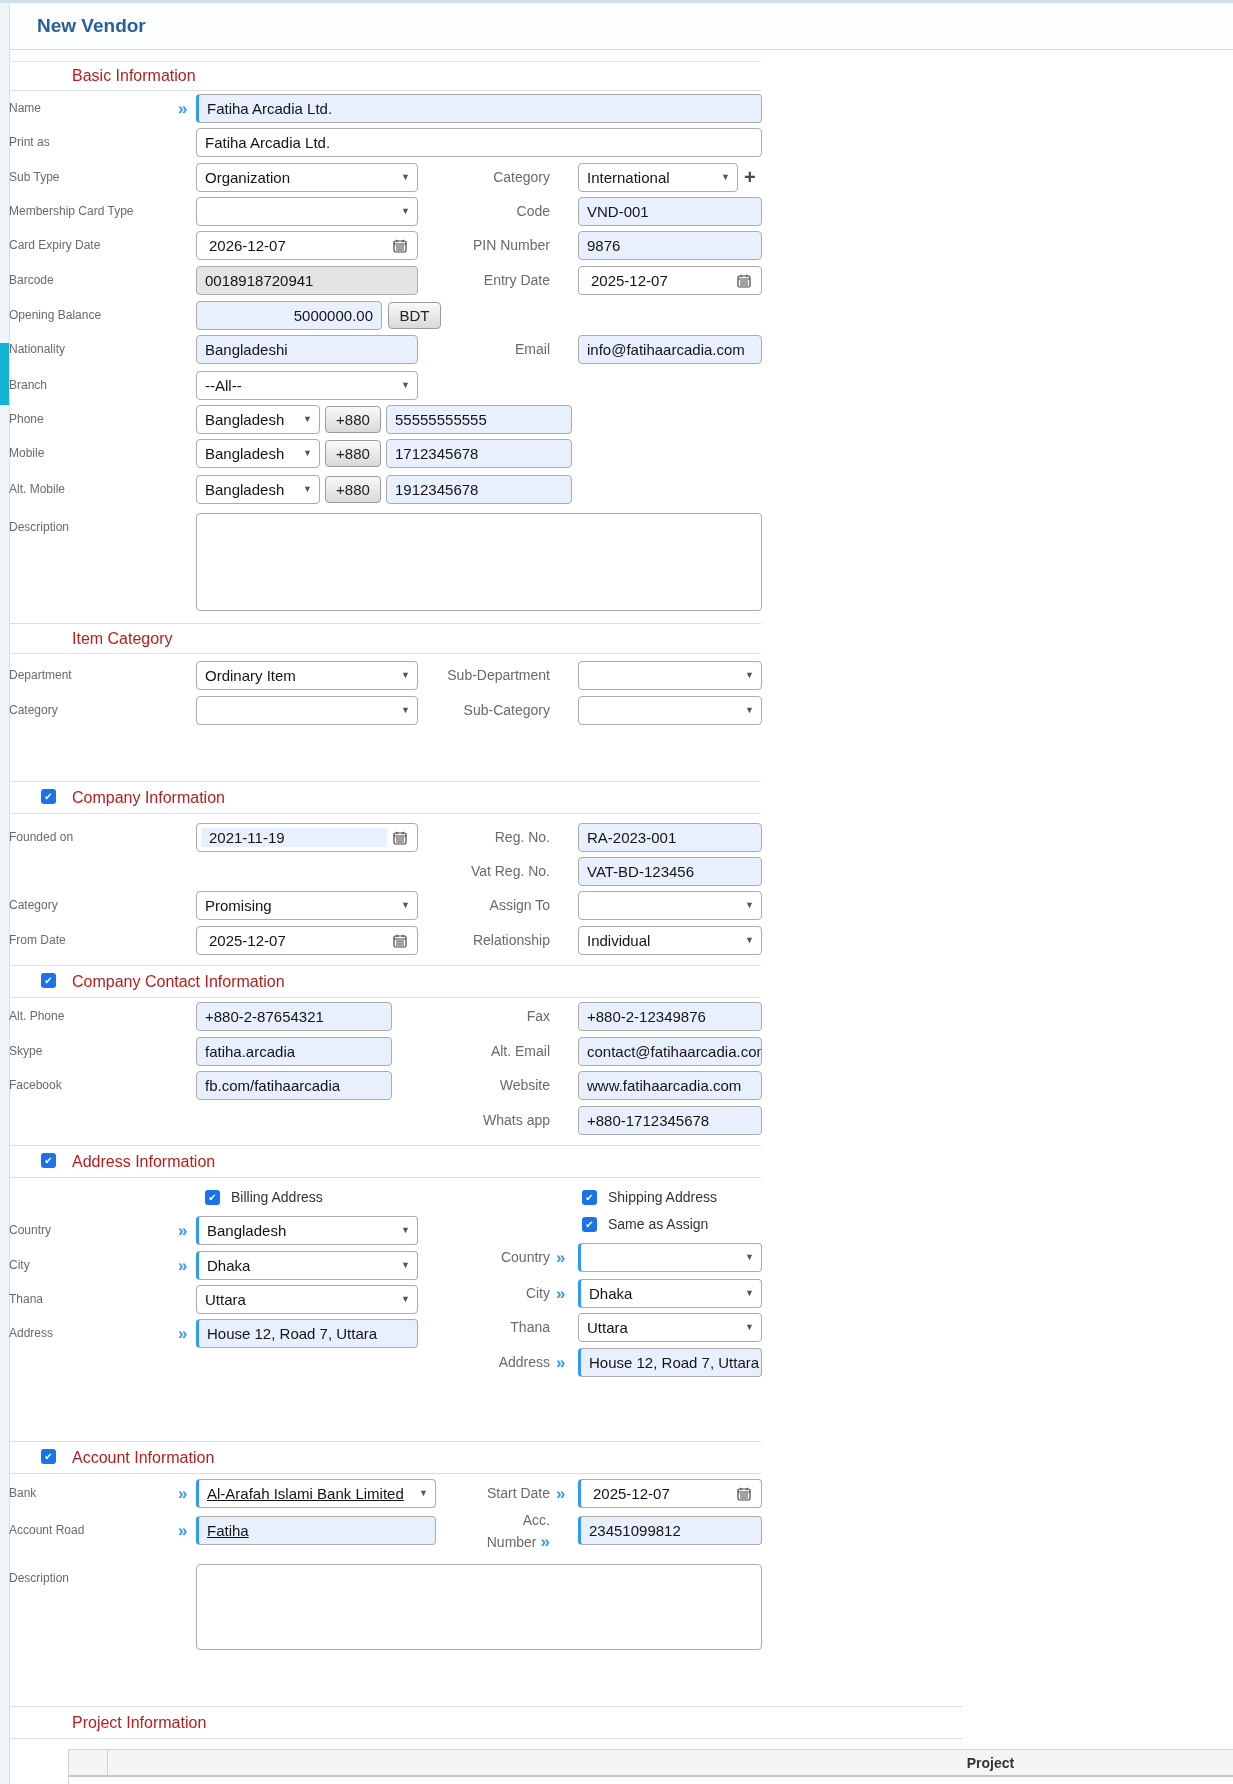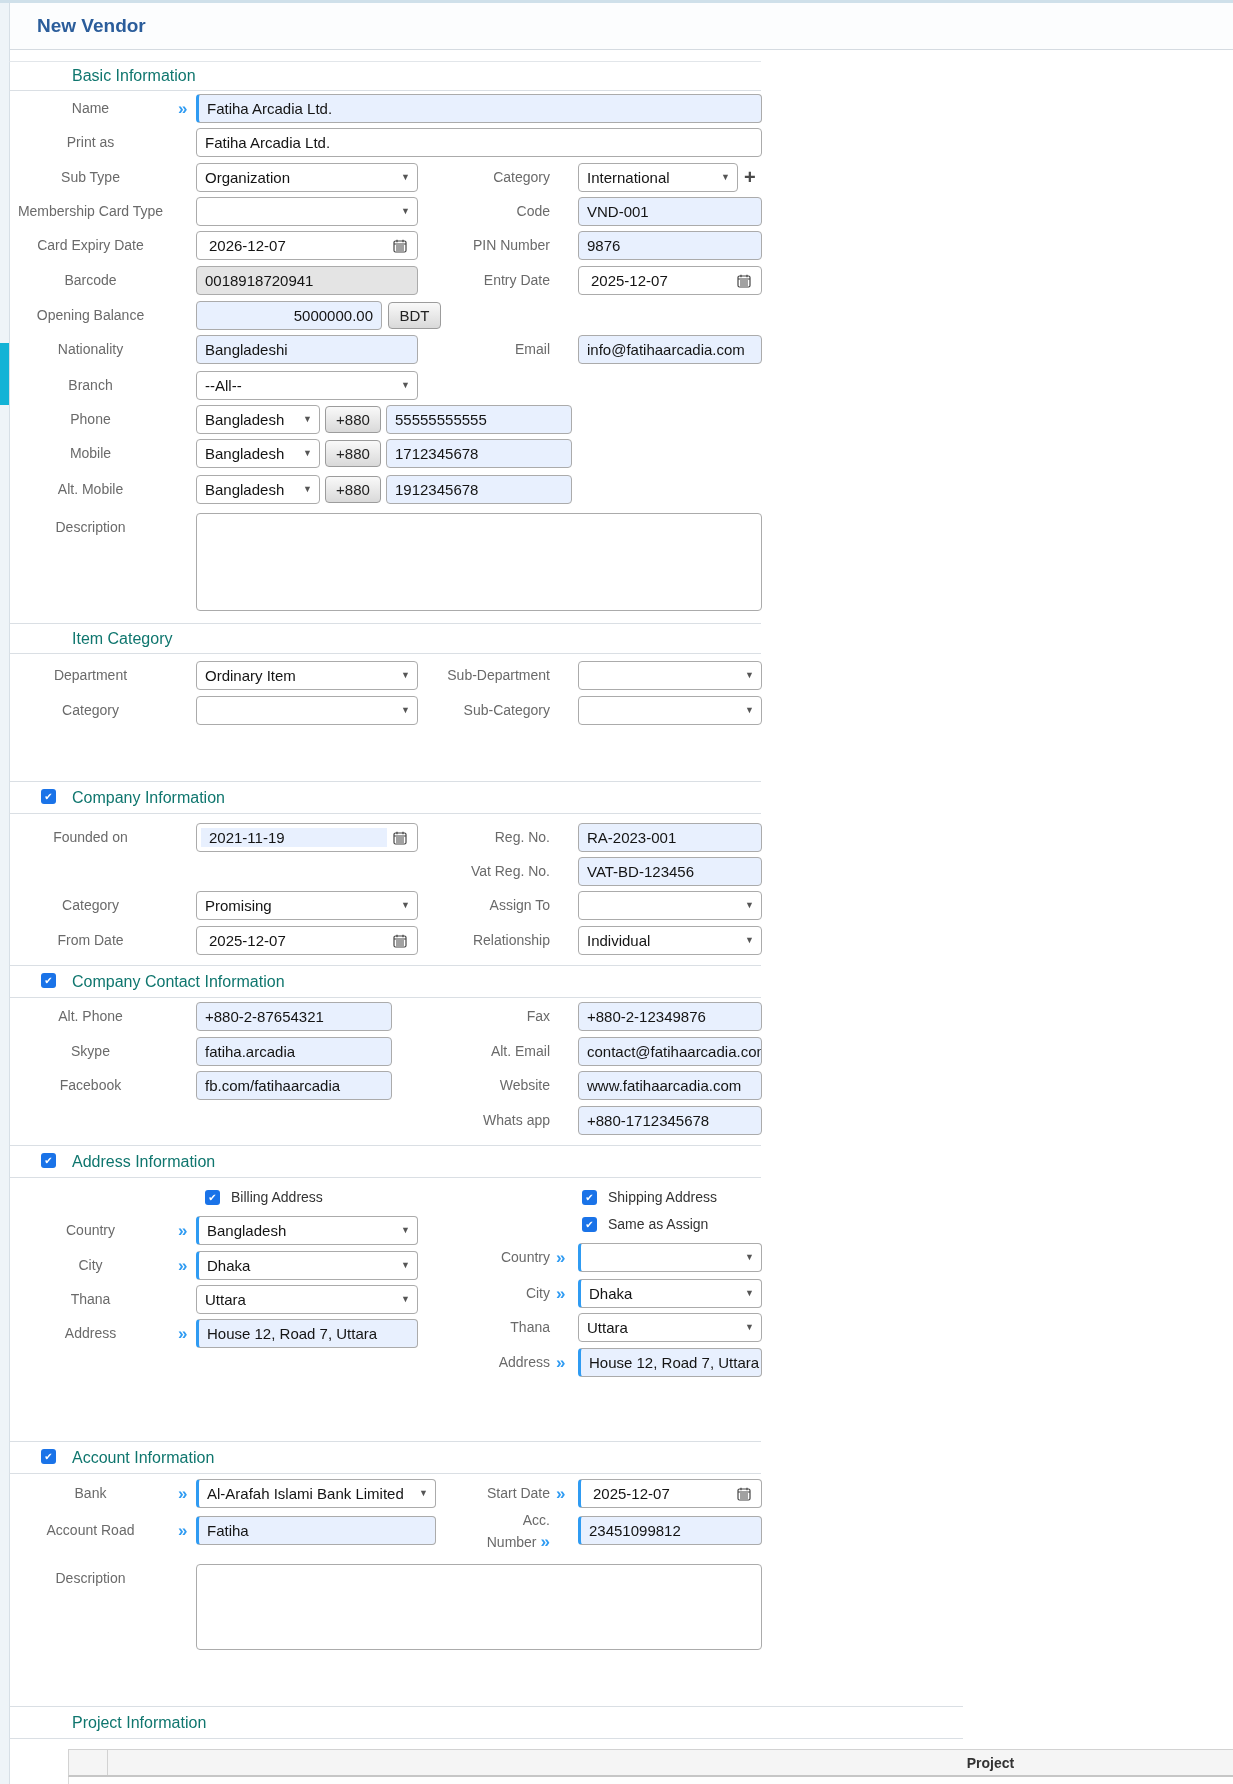--- a/index.html
+++ b/index.html
@@ -8,40 +8,40 @@
   .topline{position:absolute;left:0;top:0;width:1233px;height:3px;background:#cfe0ea;}
   .titlebar{position:absolute;left:0;top:3px;width:1233px;height:46px;background:#fcfdfe;border-bottom:1px solid #d5dbe1;}
   .title{position:absolute;left:37px;top:0;line-height:46px;font-size:19px;font-weight:bold;color:#2b5d9b;text-align:right;}
   .rail{position:absolute;left:0;top:3px;width:9px;height:1781px;background:#eef4f8;border-right:1px solid #d6dfe6;}
   .thumb{position:absolute;left:0;top:340px;width:9px;height:62px;background:#13b3d6;}
   .main{position:absolute;left:9px;top:0;width:1224px;height:1784px;}
   .band1{position:absolute;left:0;top:49px;width:752px;height:12px;border-bottom:1px solid #e2e6ea;}
   .sec{position:absolute;left:0;width:752px;height:29px;border-top:1px solid #dadfe4;border-bottom:1px solid #dadfe4;}
   .sec.nb{border-top:none;}
   .sec.wideband{width:954px;}
-  .sec-title{position:absolute;left:63px;top:0;line-height:29px;font-size:16px;color:#0f766e;white-space:nowrap;}
+  .sec-title{position:absolute;left:63px;top:0;line-height:29px;font-size:16px;color:#b91c1c;white-space:nowrap;}
   .cb{width:15px;height:15px;background:#1a73e8;border-radius:3px;color:#fff;font-size:10px;font-weight:bold;
       display:inline-flex;align-items:center;justify-content:center;box-sizing:border-box;}
   .sec .cb{position:absolute;left:32px;top:7px;}
   .r{position:absolute;left:0;width:760px;height:29px;}
-  .ll{position:absolute;left:0;top:0;width:163px;line-height:29px;text-align:center;font-size:14px;color:#6a6a6a;white-space:nowrap;}
+  .ll{position:absolute;left:0;top:0;width:163px;line-height:29px;text-align:left;font-size:12px;color:#6a6a6a;white-space:nowrap;}
   .rl{position:absolute;left:391px;top:0;width:150px;line-height:29px;text-align:right;font-size:14px;color:#6a6a6a;white-space:nowrap;}
   .chev{position:absolute;top:0;line-height:29px;font-size:17px;font-weight:bold;color:#2f9bf2;}
   .cl{left:169px;} .cr{left:547px;}
   .in,.sel{position:absolute;top:0;height:29px;border:1px solid #ababab;border-radius:4px;background:#fff;
       display:flex;align-items:center;padding:0 8px;font-size:15px;color:#141414;white-space:nowrap;overflow:hidden;box-sizing:border-box;}
   .sel{padding-right:22px;}
   .caret{position:absolute;right:7px;top:0;line-height:27px;font-size:9px;color:#555;}
   .fill{background:#e8f0fe;}
   .req{border-left:3px solid #2f9bf2;}
   .dis{background:#e4e4e4;}
   .num{justify-content:flex-end;}
   .grp{position:absolute;top:1px;height:27px;background:linear-gradient(#f9f9f9,#d9d9d9);border:1px solid #9c9c9c;
       border-radius:4px;display:flex;align-items:center;justify-content:center;font-size:15px;color:#222;box-sizing:border-box;}
-  .w186{left:187px;width:222px;} .w196{left:187px;width:196px;} .w240{left:187px;width:240px;}
+  .w186{left:187px;width:222px;} .w196{left:187px;width:196px;} .w240{left:187px;width:240px;text-decoration:underline;}
   .wide{left:187px;width:566px;}
   .frw{left:569px;width:184px;} .frw160{left:569px;width:160px;}
   .psel{left:187px;width:124px;} .pcode{left:316px;width:56px;} .pnum{left:377px;width:186px;}
   .obal{left:187px;width:186px;} .bdt{left:379px;width:53px;}
   .date{padding:4px;}
   .dtxt{flex:1;height:100%;display:flex;align-items:center;padding:0 8px;overflow:hidden;white-space:nowrap;}
   .dico{width:26px;height:100%;display:flex;align-items:center;justify-content:center;background:#fff;}
   .plus{position:absolute;left:735px;top:0;line-height:29px;font-size:20px;font-weight:bold;color:#4a4a4a;}
   .ta{position:absolute;left:187px;border:1px solid #ababab;border-radius:4px;background:#fff;box-sizing:border-box;}
   .cbl{position:absolute;top:0;line-height:15px;font-size:14px;color:#333;white-space:nowrap;}

